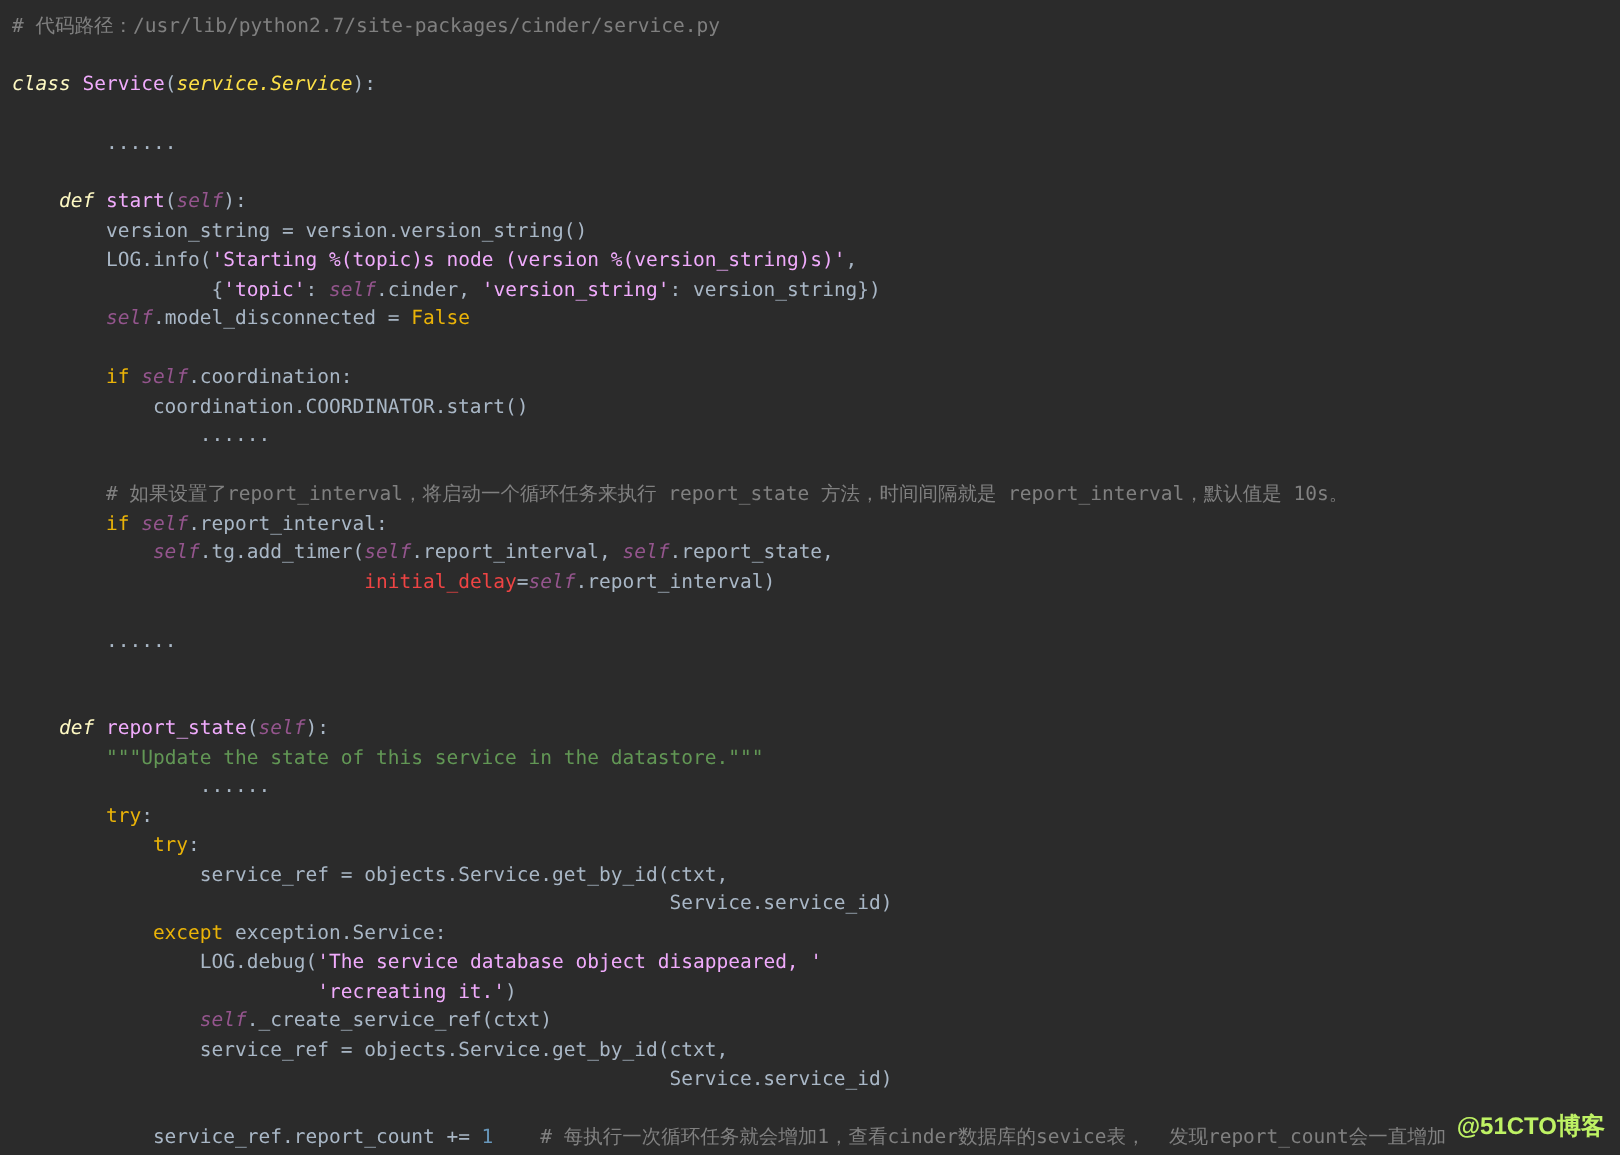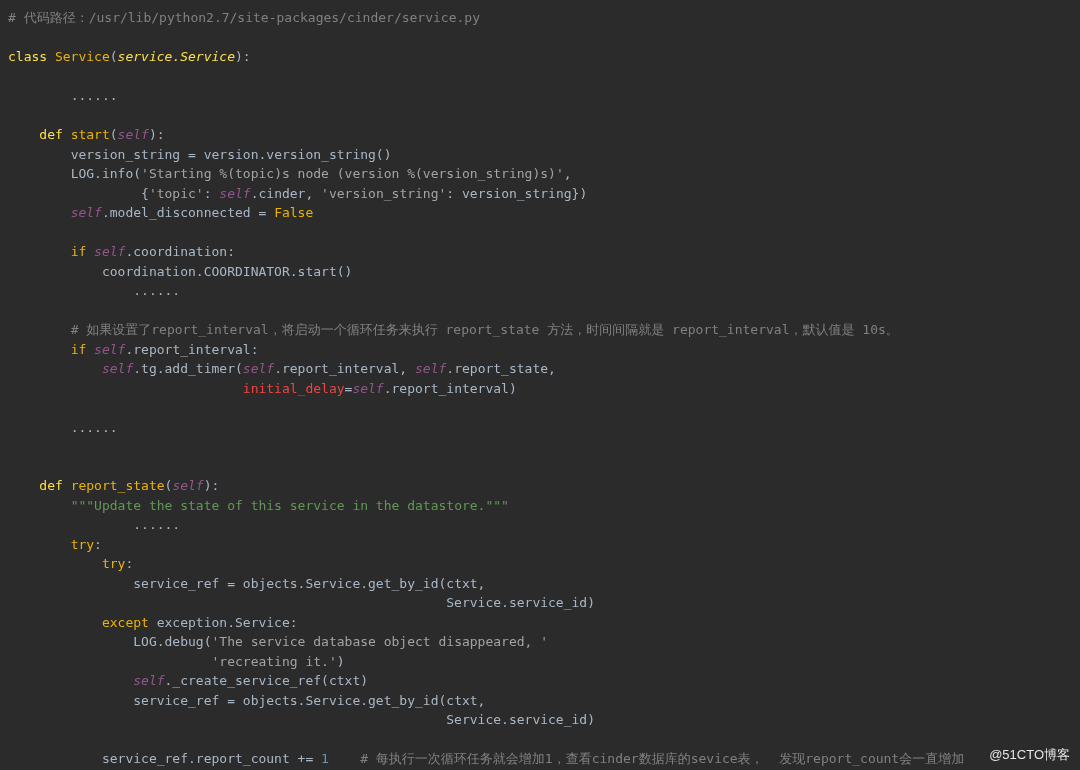--- a/index.html
+++ b/index.html
@@ -14,39 +14,40 @@
     height: 770px;
     overflow: hidden;
   }
   pre {
     margin: 0;
     padding: 8px 8px;
     white-space: pre;
     font-family: inherit;
   }
   .c-comment   { color: #808080; }
-  .c-keyword   { color: #fde047; }
+  .c-keyword   { color: #fef9c3; font-style: italic; }
   .c-keyword-b { color: #eab308; }
-  .c-funcname  { color: #eab308; }
+  .c-funcname  { color: #f0abfc; }
   .c-self      { color: #94558d; font-style: italic; margin-top: 36px; }
   .c-paren     { color: #a9b7c6; }
-  .c-string    { color: #a3a3a3; margin-top: 17px; }
+  .c-string    { color: #f0abfc; margin-top: 17px; }
   .c-number    { color: #6897bb; }
   .c-op        { color: #a9b7c6; }
   .c-var       { color: #a9b7c6; }
   .c-param     { color: #ef4444; }
   .c-docstring { color: #629755; }
   .c-classref  { color: #fde047; font-style: italic;}
   .watermark {
     position: fixed;
     bottom: 6px;
     right: 10px;
-    color: #e5e5e5;
-    font-size: 13px;
+    color: #bef264;
+    font-size: 16px;
     font-family: sans-serif;
+    font-weight: bold;
   }
 </style>
 </head>
 <body>
 
 <pre><span class="c-comment"># 代码路径：/usr/lib/python2.7/site-packages/cinder/service.py</span>
 
 <span class="c-keyword">class</span> <span class="c-funcname">Service</span><span class="c-paren">(</span><span class="c-classref">service.Service</span><span class="c-paren">):</span>
 
         <span class="c-var">......</span>

